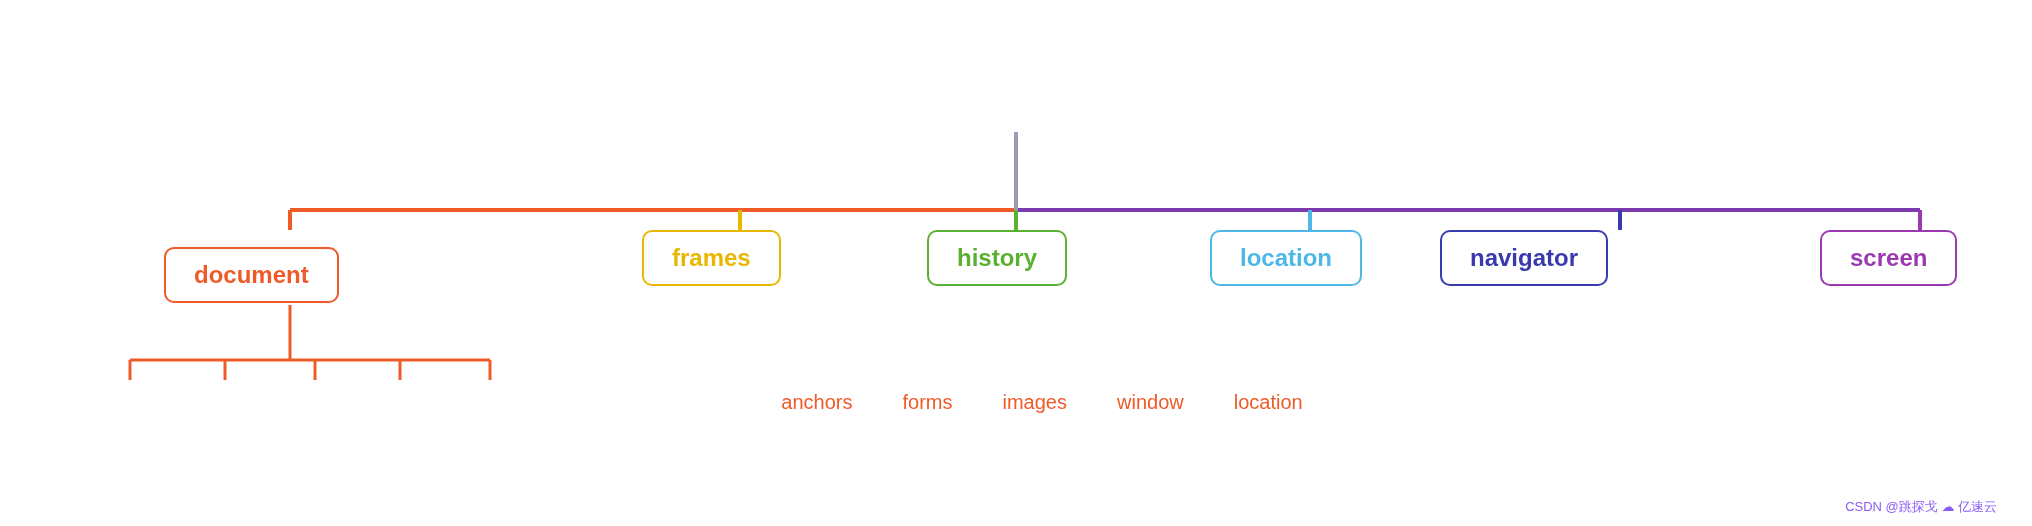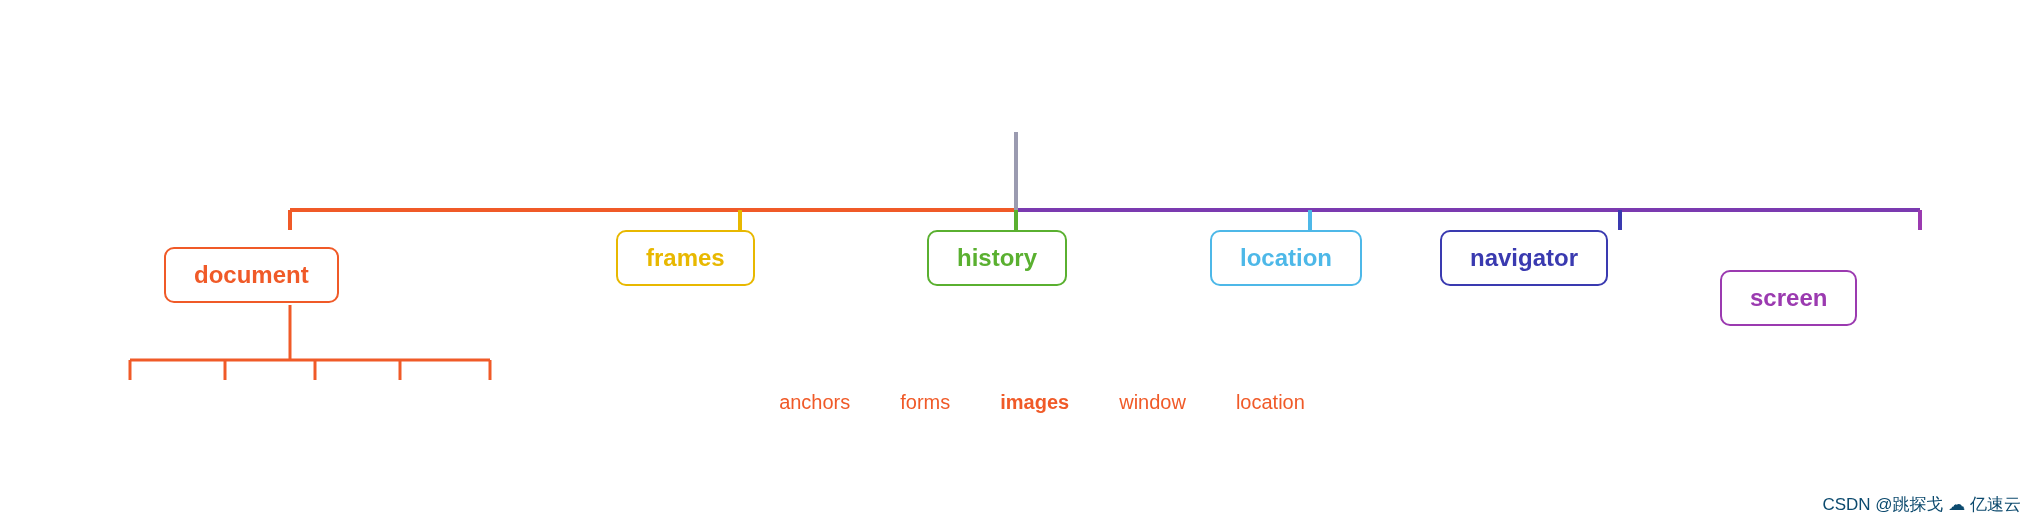--- a/index.html
+++ b/index.html
@@ -90,23 +90,23 @@
       color: #f05a28;
       font-weight: 500;
       padding: 6px 10px;
       white-space: nowrap;
     }
 
     
     .watermark {
       position: absolute;
       bottom: 10px;
-      right: 11px;
-      font-size: 17px;
-      color: #0c4a6e;
+      right: 35px;
+      font-size: 13px;
+      color: #8b5cf6;
     }
   </style>
 </head>
 <body>
 
 <div class="diagram-container">
 
   <svg class="lines-svg">
 
     <line x1="290" y1="210" x2="1016" y2="210" stroke="#f05a28" stroke-width="4"></line>
@@ -140,21 +140,21 @@
 
 
   <div style="position:absolute; top:230px; width:100%;">
 
     <div style="position:absolute; left:164px;margin-top:17px;">
       <div class="node-box node-document">
         <span>document</span>
       </div>
     </div>
 
-    <div style="position:absolute; left:616px;">
+    <div style="position:absolute; left:642px;">
       <div class="node-box node-frames">
         <span>frames</span>
       </div>
     </div>
 
     <div style="position:absolute; left:916px;padding-left:11px;">
       <div class="node-box node-history">
         <span>history</span>
       </div>
     </div>
@@ -164,32 +164,32 @@
         <span>location</span>
       </div>
     </div>
 
     <div style="position:absolute; left:1440px;">
       <div class="node-box node-navigator">
         <span>navigator</span>
       </div>
     </div>
 
-    <div style="position:absolute; left:1720px;margin-top:40px;">
+    <div style="position:absolute; left:1820px;">
       <div class="node-box node-screen">
         <span>screen</span>
       </div>
     </div>
 
   </div>
 
   <div style="position:absolute; top:385px; display:flex; gap:8px;">
     <span class="doc-child-label" style="margin-left:52px;">anchors</span>
     <span class="doc-child-label" style="margin-left:22px;text-align:center;">forms</span>
-    <span class="doc-child-label" style="margin-left:22px;font-weight:bold;">images</span>
+    <span class="doc-child-label" style="margin-left:22px;">images</span>
     <span class="doc-child-label" style="margin-left:22px;">window</span>
     <span class="doc-child-label" style="margin-left:22px;">location</span>
   </div>
 
   <div class="watermark">
     <span>CSDN @跳探戈  ☁ 亿速云</span>
   </div>
 
 </div>
 

